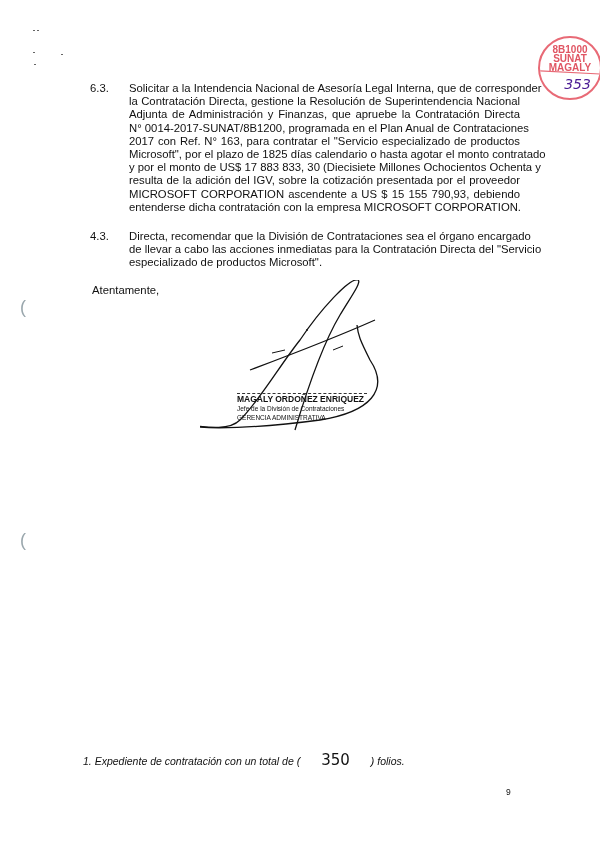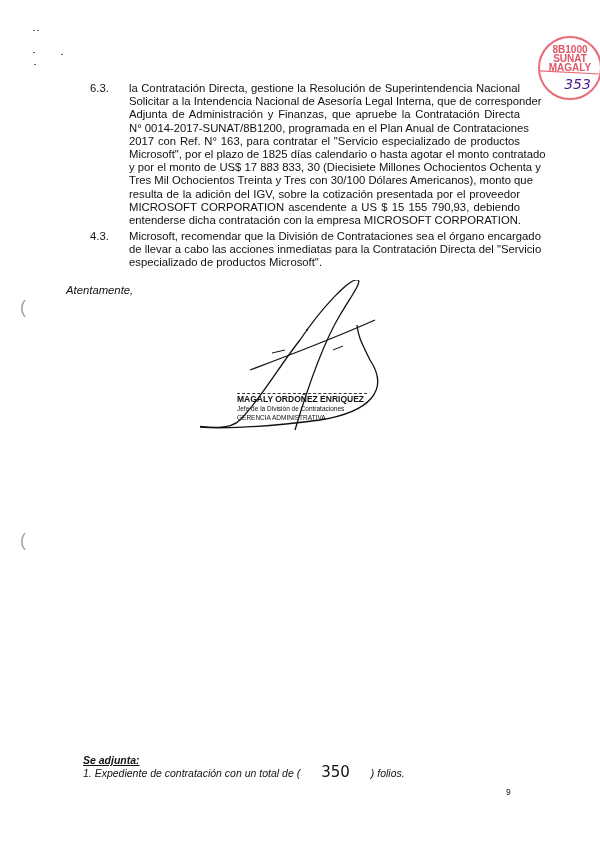--- a/index.html
+++ b/index.html
@@ -6,21 +6,21 @@
   body { width: 600px; height: 849px; position: relative; overflow: hidden;
          font-family: "Liberation Sans", sans-serif; color: #111; }
   .page { position: absolute; inset: 0; }
   .para { position: absolute; left: 90px; width: 430px; font-size: 11.3px; line-height: 13.2px; }
   .para .num { position: absolute; left: 0; top: 0; }
   .para .body { margin-left: 39px; text-align: justify; }
   .line { display: block; text-align: justify; text-align-last: justify; white-space: nowrap; }
   .line.last { text-align-last: left; }
   #p42 { top: 82px; }
   #p43 { top: 230px; }
-  .closing { position: absolute; left: 66px; top: 284px; font-size: 11.3px; font-style: italic; }
+  .closing { position: absolute; left: 92px; top: 284px; font-size: 11.3px; }
   .stamp { position: absolute; left: 538px; top: 36px; width: 60px; height: 60px; border: 2px solid #e86a76;
            border-radius: 50%; color: #e05563; font-weight: bold; text-align: center; overflow: hidden; }
   .stamp .t { font-size: 10px; line-height: 9px; }
   .stamp .t1 { margin-top: 7px; }
   .stamp .divider { position: absolute; left: -4px; top: 34px; width: 70px; border-top: 1.5px solid #e86a76; transform: rotate(3deg); }
   .stamp .folio { position: absolute; top: 38px; left: 15px; right: 0; font-family: "DejaVu Sans", sans-serif; font-weight: normal; color: #4c1d95; font-size: 14px; font-style: italic; }
   .sig { position: absolute; left: 200px; top: 280px; width: 200px; height: 160px; }
   .sigblock { position: absolute; left: 237px; top: 393px; font-size: 7.5px; line-height: 9px; text-align: left; width: 130px; }
   .sigblock .name { font-weight: bold; font-size: 8.5px; border-top: 1px dashed #333; padding-top: 1px; }
   .sigblock .role, .sigblock .dept { font-size: 6.5px; }
@@ -49,38 +49,37 @@
     <div class="t t1">8B1000</div>
     <div class="t">SUNAT</div>
     <div class="t">MAGALY</div>
     <div class="divider"></div>
     <div class="folio">353</div>
   </div>
 
   <div class="para" id="p42">
     <span class="num">6.3.</span>
     <div class="body">
+      <span class="line">Solicitar a la Intendencia Nacional de Asesoría Legal Interna, que de corresponder</span>
       <span class="line">la Contratación Directa, gestione la Resolución de Superintendencia Nacional</span>
-      <span class="line">Solicitar a la Intendencia Nacional de Asesoría Legal Interna, que de corresponder</span>
       <span class="line">Adjunta de Administración y Finanzas, que apruebe la Contratación Directa</span>
       <span class="line">N° 0014-2017-SUNAT/8B1200, programada en el Plan Anual de Contrataciones</span>
       <span class="line">2017 con Ref. N° 163, para contratar el "Servicio especializado de productos</span>
       <span class="line">Microsoft", por el plazo de 1825 días calendario o hasta agotar el monto contratado</span>
       <span class="line">y por el monto de US$ 17 883 833, 30 (Diecisiete Millones Ochocientos Ochenta y</span>
-      <span class="line">Tres Mil Ochocientos Treinta y Tres con 30/100 Dólares Americanos), monto que</span>
       <span class="line">resulta de la adición del IGV, sobre la cotización presentada por el proveedor</span>
       <span class="line">MICROSOFT CORPORATION ascendente a US $ 15 155 790,93, debiendo</span>
       <span class="line last">entenderse dicha contratación con la empresa MICROSOFT CORPORATION.</span>
     </div>
   </div>
 
   <div class="para" id="p43">
     <span class="num">4.3.</span>
     <div class="body">
-      <span class="line">Microsoft, recomendar que la División de Contrataciones sea el órgano encargado</span>
+      <span class="line">Directa, recomendar que la División de Contrataciones sea el órgano encargado</span>
       <span class="line">de llevar a cabo las acciones inmediatas para la Contratación Directa del "Servicio</span>
       <span class="line last">especializado de productos Microsoft".</span>
     </div>
   </div>
 
   <div class="closing">Atentamente,</div>
 
   <svg class="sig" viewBox="0 0 200 160">
     <path d="M95 150 C110 100 125 60 140 35 C150 18 162 2 158 0 C150 -3 120 30 100 60 C80 85 60 120 40 140 C30 150 10 148 -10 145" fill="none" stroke="#111" stroke-width="1.3"></path>
     <path d="M-15 145 C5 150 60 148 120 140 C170 132 190 110 170 80 C160 60 158 55 157 45" fill="none" stroke="#111" stroke-width="1.3"></path>
@@ -90,20 +89,19 @@
     <circle cx="107" cy="50" r="0.9" fill="#111"></circle>
   </svg>
 
   <div class="sigblock">
     <div class="name">MAGALY ORDOÑEZ ENRIQUEZ</div>
     <div class="role">Jefe de la División de Contrataciones</div>
     <div class="dept">GERENCIA ADMINISTRATIVA</div>
   </div>
 
   <div class="attach">
-    <div class="title">Se adjunta:</div>
     <div>
       <span>1.  Expediente de contratación con un total de (</span><span class="hand">350</span><span>) folios.</span>
     </div>
   </div>
 
   <div class="pagenum">9</div>
 </div>
 
 </body></html>

